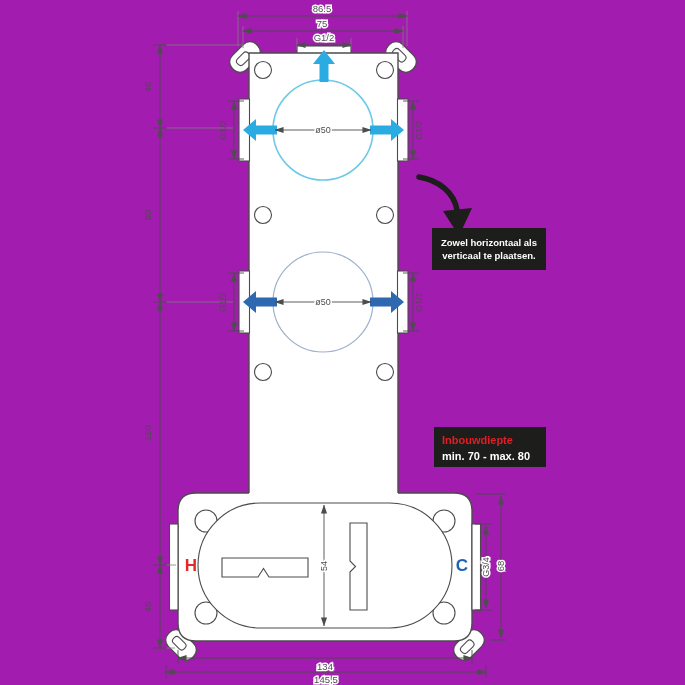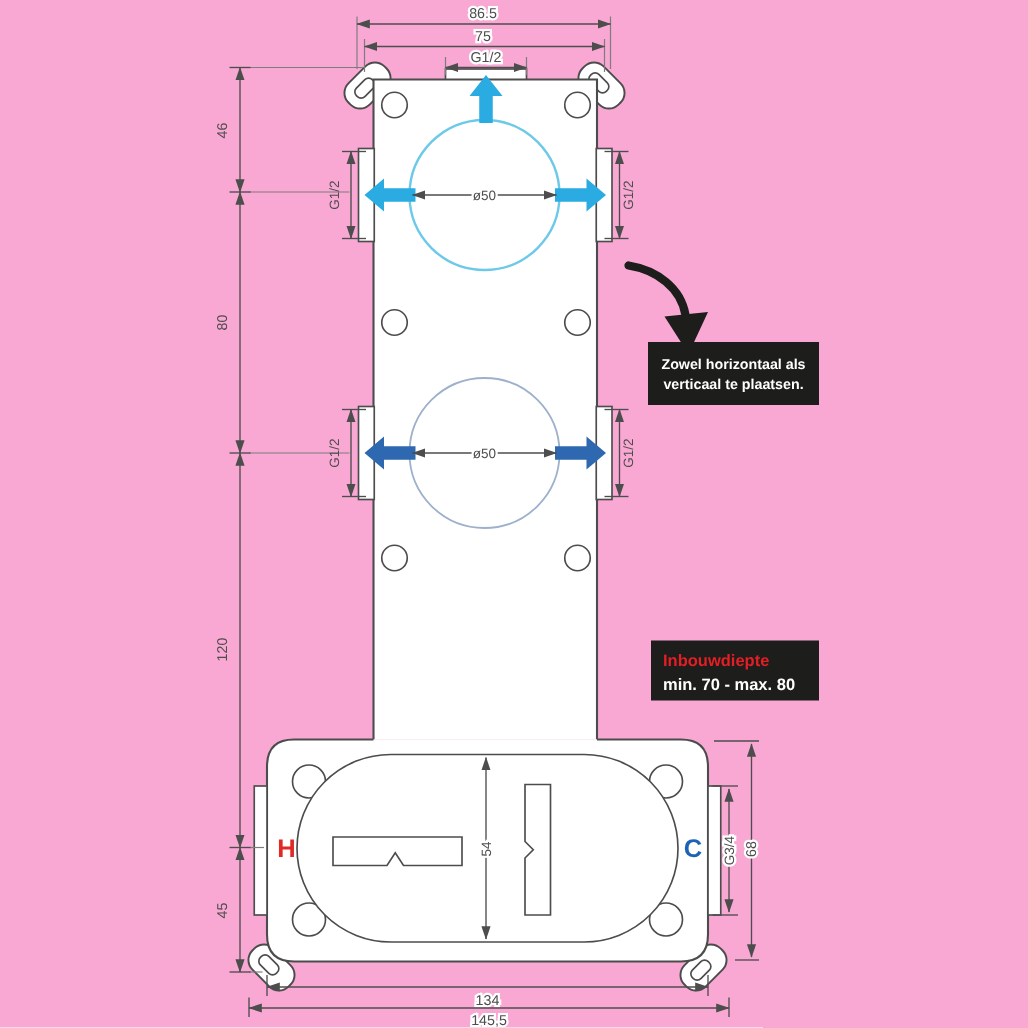--- a/index.html
+++ b/index.html
@@ -1,16 +1,16 @@
 <!DOCTYPE html>
 <html><head>
 <meta charset="utf-8">
 <style>
   html,body{margin:0;padding:0;background:#ffffff;}
-  .stage{position:relative;width:685px;height:685px;background:#f9a8d4;overflow:hidden;}
+  .stage{position:relative;width:685px;height:685px;background:#a21caf;overflow:hidden;}
   svg{display:block;}
   .part{fill:#fff;stroke:#4c4c4c;stroke-width:1.4;}
   .thin{fill:#fff;stroke:#4c4c4c;stroke-width:1.1;}
   .dim{stroke:#4d4d4d;stroke-width:0.9;fill:none;marker-start:url(#arr);marker-end:url(#arr);}
   .ext{stroke:#7d7d7d;stroke-width:0.8;fill:none;}
   .tick{stroke:#4d4d4d;stroke-width:0.9;}
   .t{font-family:"Liberation Sans",sans-serif;font-size:9.5px;fill:#4d4d4d;text-anchor:middle;}
   .halo{stroke:#fff;stroke-width:3px;paint-order:stroke;}
   .small{font-size:9px;}
   .hc{font-family:"Liberation Sans",sans-serif;font-size:17px;font-weight:bold;text-anchor:middle;}

